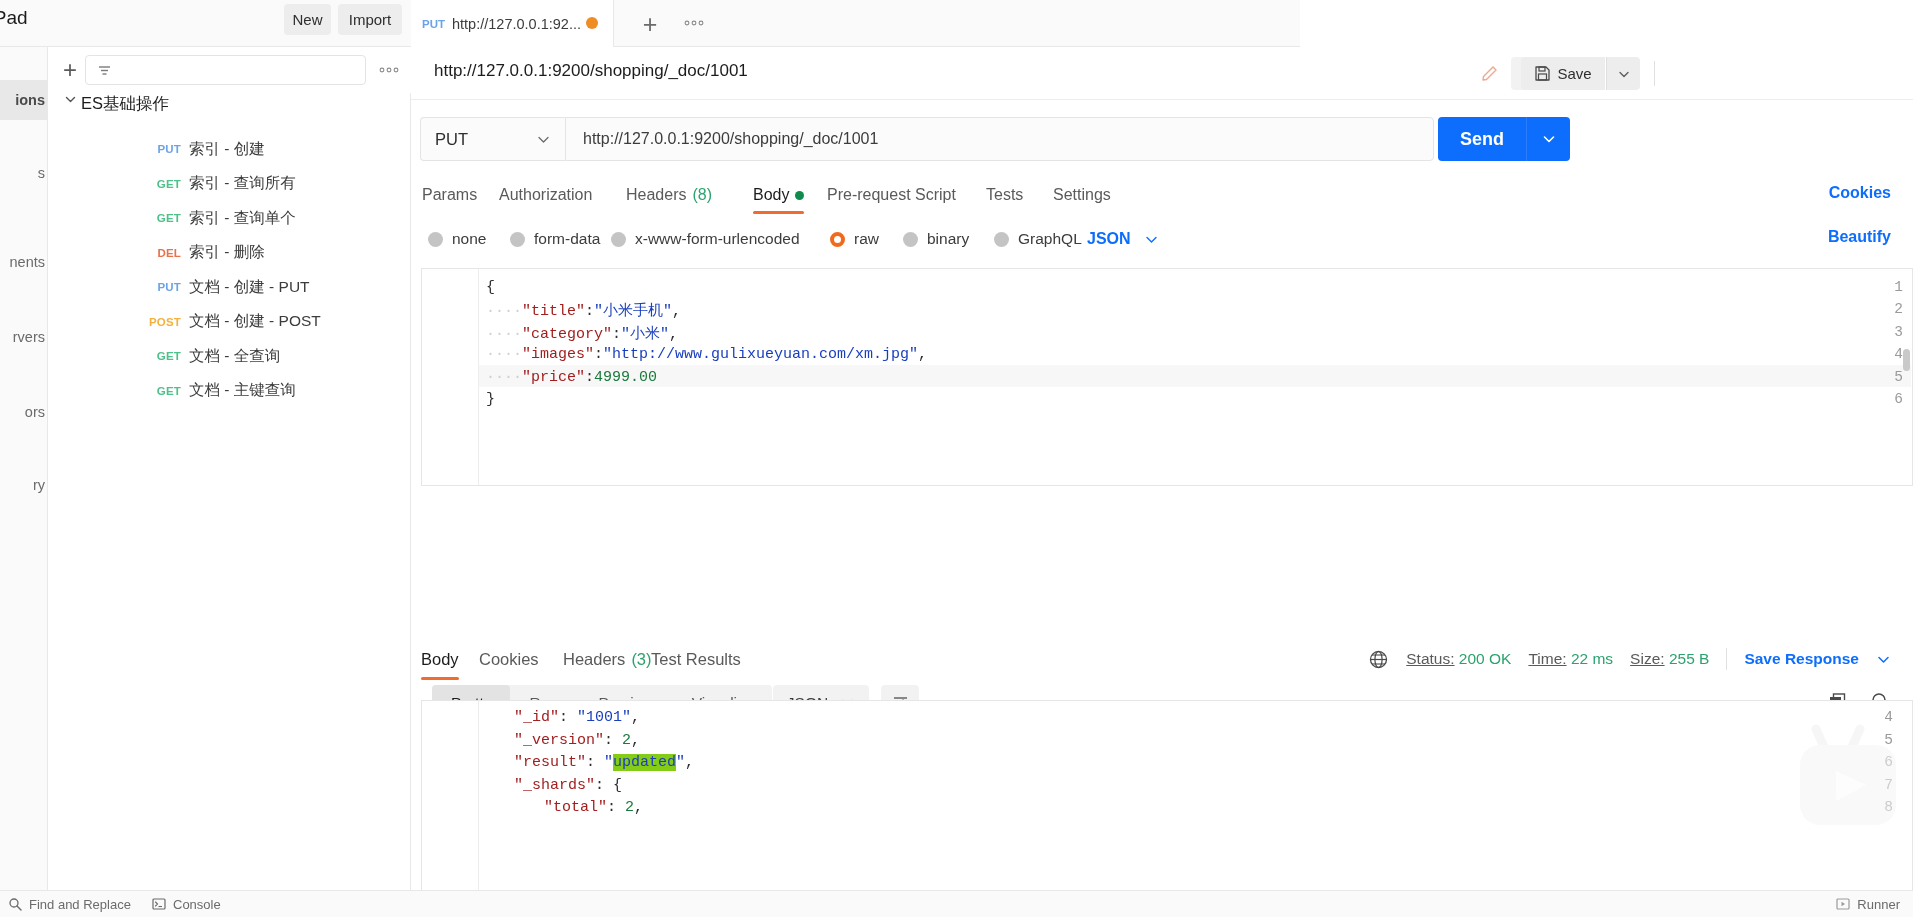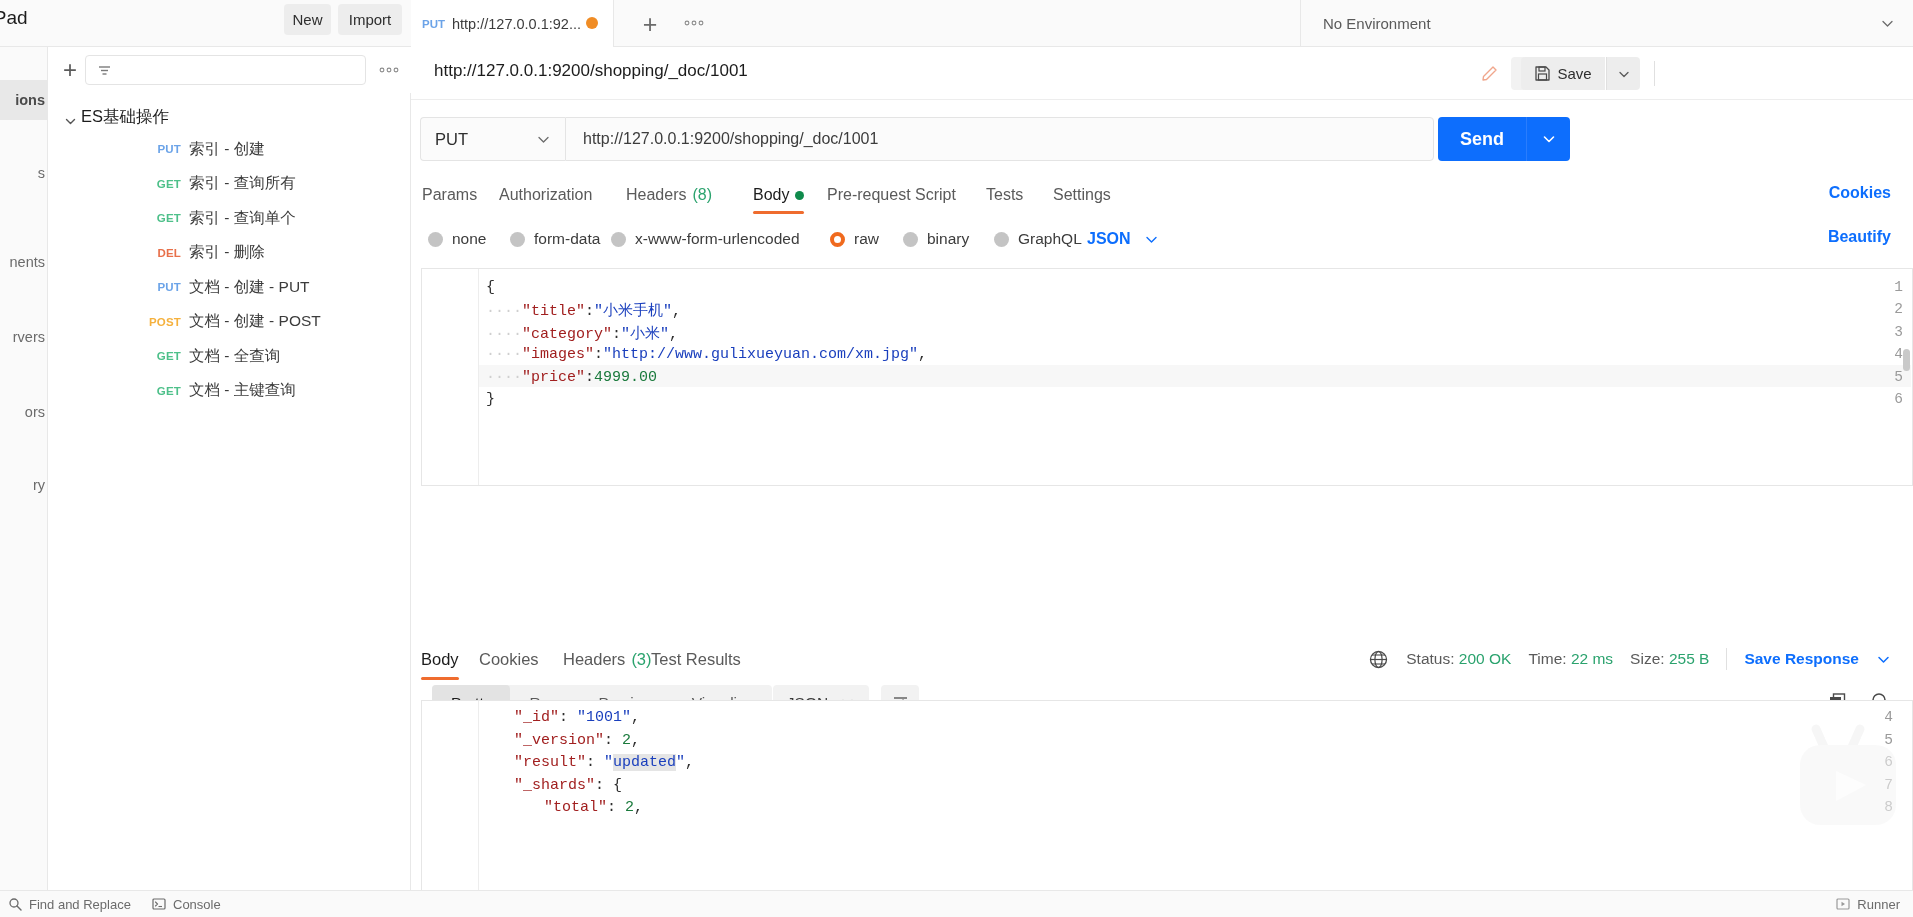--- a/index.html
+++ b/index.html
@@ -63,21 +63,21 @@
     position:absolute; left:327px; top:11px; width: 28px; height: 24px;
     display:flex; align-items:center; justify-content:center;
     color:#8b8b8b; font-size:15px; letter-spacing:1px; cursor:pointer;
   }
 
   
   .tree { position:absolute; left:48px; top:93px; width:363px; height:797px; background:#fff;
           border-right:1px solid #e8e8e8; }
   .tree-root {
     position:absolute; left:0; top:0; width:427px; height:35px;
-    display:flex; align-items:flex-end; cursor:pointer;
+    display:flex; align-items:flex-start; cursor:pointer;
   }
   .chev { width:22px; margin-left:11px; color:#555; font-size:13px; display:flex; align-items:center; justify-content:center;}
   .tree-root-label { font-size:16.5px; color:#1c1c1c; }
   .tree-item {
     position:absolute; left:0; width:363px; height:34px;
     display:flex; align-items:center; cursor:pointer; padding-left:99px;
   }
   .verb { font-size:11.5px; font-weight:700; letter-spacing:.2px; margin-right:8px; width:34px; text-align:right; }
   .v-put { color:#6ba3e8; }
   .v-get { color:#4ec08a; }
@@ -197,21 +197,21 @@
   #res-editor { left:421px; top:700px; width:1492px; height:190px; border-bottom:none; }
 
   
   .res-head { position:absolute; left:411px; top:638px; width:1502px; height:42px; background:#fff; }
   .res-tab { position:absolute; top:0; height:42px; display:flex; align-items:center; gap:6px;
              font-size:16.5px; color:#5a5a5a; cursor:pointer; }
   .res-tab.active { color:#1c1c1c; }
   .res-tab.active::after { content:''; position:absolute; left:0; right:0; bottom:0; height:3px;
                            background:#ef6c2e; border-radius:2px; }
   .res-meta { position:absolute; right:22px; top:0; height:42px; display:flex; align-items:center; gap:17px; font-size:15.5px; }
-  .meta-k { color:#5a5a5a; }
+  .meta-k { color:#5a5a5a;text-decoration:underline; }
   .meta-v { color:#2ba36e; }
   .meta-sep { width:1px; height:22px; background:#e0e0e0; }
   .save-res { color:#0d6efd; font-weight:600; cursor:pointer; }
 
   
   .res-tools { position:absolute; left:411px; top:680px; width:1502px; height:46px; }
   .seg { position:absolute; left:21px; top:5px; height:35px; background:#f2f2f2; border-radius:4px; display:flex; }
   .seg-i { padding:0 19px; display:flex; align-items:center; font-size:15.5px; color:#5a5a5a; cursor:pointer; border-radius:4px; }
   .seg-i.on { background:#e3e3e3; color:#1c1c1c; }
   .res-json { position:absolute; left:362px; top:5px; width:96px; height:35px; background:#f2f2f2;
@@ -338,28 +338,20 @@
     <div class="tab-add">+</div>
     <div class="tab-more">
       <svg width="20" height="6" viewBox="0 0 20 6">
         <circle cx="3" cy="3" r="1.9" fill="none" stroke="#8b8b8b" stroke-width="1.1"></circle>
         <circle cx="10" cy="3" r="1.9" fill="none" stroke="#8b8b8b" stroke-width="1.1"></circle>
         <circle cx="17" cy="3" r="1.9" fill="none" stroke="#8b8b8b" stroke-width="1.1"></circle>
       </svg>
     </div>
   </div>
 
-  <div class="env-bar">
-    <span class="env-label">No Environment</span>
-    <span class="env-chev">
-      <svg width="15" height="15" viewBox="0 0 15 15">
-          <path d="M3 5.5 L7.5 10 L12 5.5" fill="none" stroke="#6b6b6b" stroke-width="1.3" stroke-linecap="round" stroke-linejoin="round"></path>
-        </svg>
-    </span>
-  </div>
 
   <div class="req-head">
     <div class="req-url-title">http://127.0.0.1:9200/shopping/_doc/1001</div>
     <div class="icon-btn" id="btn-edit">
       <svg width="21" height="21" viewBox="0 0 21 21">
         <path d="M4 17 L4.5 13.5 L14 4 L17 7 L7.5 16.5 Z" fill="none" stroke="#f0a68c" stroke-width="1.4" stroke-linejoin="round"></path>
       </svg>
     </div>
     <div class="icon-btn" id="btn-docs">
       <svg width="21" height="21" viewBox="0 0 21 21">
@@ -570,21 +562,21 @@
 
   <div class="editor" id="res-editor">
     <div class="gutter"></div>
     <div class="vline"></div>
     <div id="res-lines">
         <div class="gline" style="top: 8px; right: 19px;">4</div>
         <div class="cline" style="top: 8px; left: 92px;"><span class="tk-p">"_id"</span><span class="tk-b">: </span><span class="tk-s">"1001"</span><span class="tk-b">,</span></div>
         <div class="gline" style="top: 30.5px; right: 19px;">5</div>
         <div class="cline" style="top: 30.5px; left: 92px;"><span class="tk-p">"_version"</span><span class="tk-b">: </span><span class="tk-n">2</span><span class="tk-b">,</span></div>
         <div class="gline" style="top: 53px; right: 19px;">6</div>
-        <div class="cline" style="top: 53px; left: 92px;"><span class="tk-p">"result"</span><span class="tk-b">: </span><span class="tk-s">"</span><span class="tk-s sel" style="background: #e5e5e5;">updated</span><span class="tk-s">"</span><span class="tk-b">,</span></div>
+        <div class="cline" style="top: 53px; left: 92px;"><span class="tk-p">"result"</span><span class="tk-b">: </span><span class="tk-s">"</span><span class="tk-s sel" style="background: #84cc16;">updated</span><span class="tk-s">"</span><span class="tk-b">,</span></div>
         <div class="gline" style="top: 75.5px; right: 19px;">7</div>
         <div class="cline" style="top: 75.5px; left: 92px;"><span class="tk-p">"_shards"</span><span class="tk-b">: {</span></div>
         <div class="gline" style="top: 98px; right: 19px;">8</div>
         <div class="cline" style="top: 98px; left: 122px;"><span class="tk-p">"total"</span><span class="tk-b">: </span><span class="tk-n">2</span><span class="tk-b">,</span></div>
       </div>
   </div>
 
   <div class="watermark">
     <svg width="118" height="112" viewBox="0 0 118 112">
       <path d="M34 24 L26 6 M62 24 L70 6" stroke="#efefef" stroke-width="9" stroke-linecap="round"></path>

